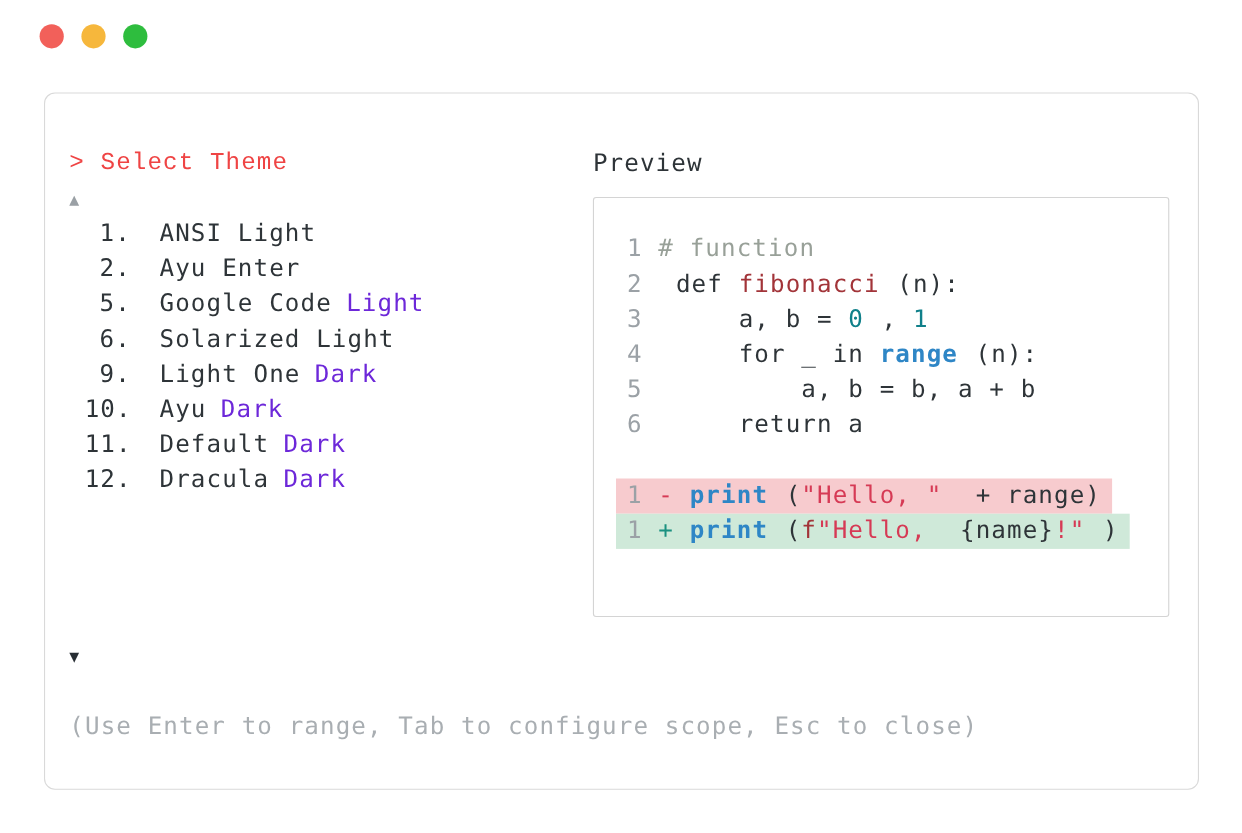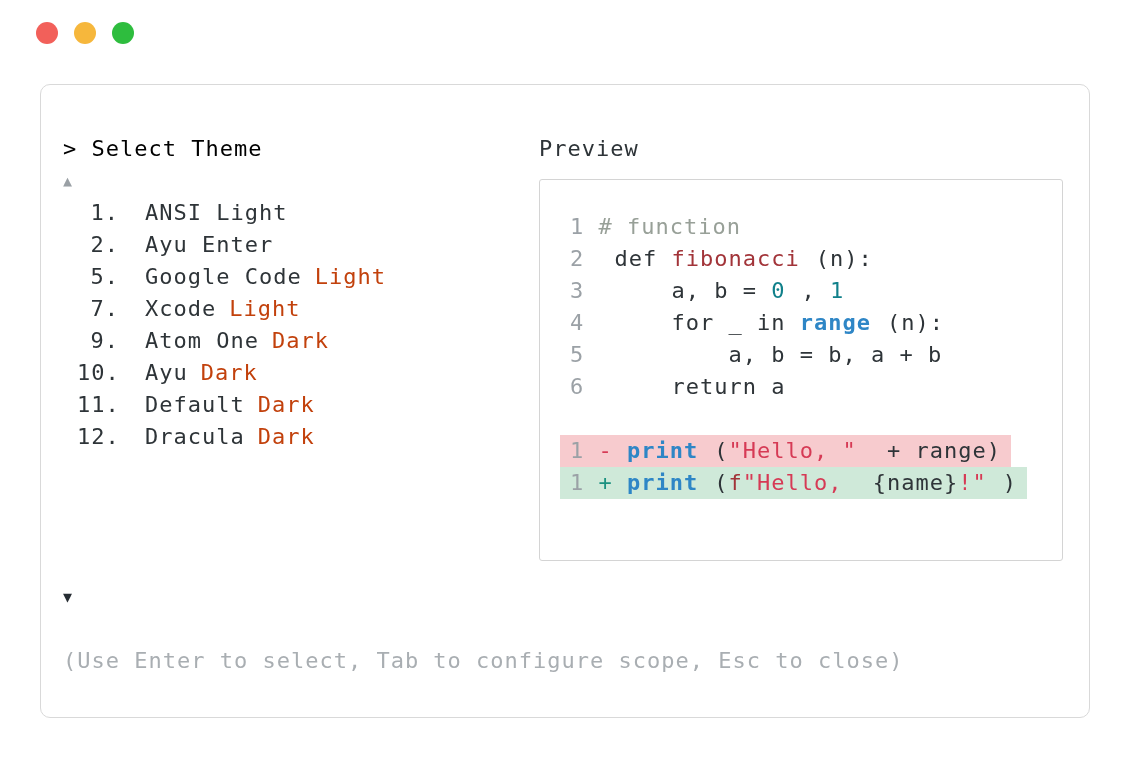--- a/index.html
+++ b/index.html
@@ -21,38 +21,39 @@
   .window {
     position:absolute; left:40px; top:84px; width:1050px; height:634px;
     border:1.5px solid #d9d9d9; border-radius:10px; box-sizing:border-box;
     background:#ffffff;
   }
 
   .mono22 { font-size:22px; letter-spacing:1px; line-height:32px; white-space:pre; }
 
   .prompt {
     position:absolute; left:22px; top:48px; height:32px;
-    color:#000000;
+    color:#ef4444;
+    font-family:Liberation Mono, monospace;
   }
   .arrow-up {
     position:absolute; left:22px; top:80px; height:32px; line-height:32px;
     font-size:15px; color:#9aa0a5;
   }
   .arrow-down {
     position:absolute; left:22px; top:496px; height:32px; line-height:32px;
     font-size:15px; color:#272d33;
   }
 
   .tlist { position:absolute; left:0; top:112px; width:480px; }
   .trow { height:32px; line-height:32px; padding-left:22px;
           font-size:22px; letter-spacing:1px; white-space:pre; color:#2e3438; }
   .trow .bullet { display:inline-block; width:14px; color:#10808a; font-size:19px; }
   .trow .num    { display:inline-block; width:42px; text-align:right; }
   .trow .name   { margin-left:26px; }
-  .trow .sfx    { margin-left:13px; color:#c2410c; }
+  .trow .sfx    { margin-left:13px; color:#6d28d9; }
   .trow.selected .num,
   .trow.selected .name { color:#10808a; }
 
   .help {
     position:absolute; left:22px; top:560px; height:32px;
     color:#a9aeb2;
   }
 
   
   .pv-title {
@@ -93,30 +94,30 @@
 <div class="window">
 
   <div class="prompt mono22">&gt; Select Theme</div>
 
   <div class="arrow-up">▲</div>
 
   <div class="tlist">
     <div class="trow"><span class="bullet"></span><span class="num">1.</span><span class="name">ANSI Light</span><span class="sfx"></span></div>
     <div class="trow"><span class="bullet"></span><span class="num">2.</span><span class="name">Ayu Enter</span><span class="sfx"></span></div>
     <div class="trow"><span class="bullet"></span><span class="num">5.</span><span class="name">Google Code</span><span class="sfx">Light</span></div>
-    <div class="trow"><span class="bullet"></span><span class="num">7.</span><span class="name">Xcode</span><span class="sfx">Light</span></div>
-    <div class="trow"><span class="bullet"></span><span class="num">9.</span><span class="name">Atom One</span><span class="sfx">Dark</span></div>
+    <div class="trow"><span class="bullet"></span><span class="num">6.</span><span class="name">Solarized Light</span><span class="sfx"></span></div>
+    <div class="trow"><span class="bullet"></span><span class="num">9.</span><span class="name">Light One</span><span class="sfx">Dark</span></div>
     <div class="trow"><span class="bullet"></span><span class="num">10.</span><span class="name">Ayu</span><span class="sfx">Dark</span></div>
     <div class="trow"><span class="bullet"></span><span class="num">11.</span><span class="name">Default</span><span class="sfx">Dark</span></div>
     <div class="trow"><span class="bullet"></span><span class="num">12.</span><span class="name">Dracula</span><span class="sfx">Dark</span></div>
   </div>
 
   <div class="arrow-down">▼</div>
 
-  <div class="help mono22">(Use Enter to select, Tab to configure scope, Esc to close)</div>
+  <div class="help mono22">(Use Enter to range, Tab to configure scope, Esc to close)</div>
 
   <div class="pv-title mono22">Preview</div>
 
   <div class="pv-box">
     <div class="cline"><span class="tk-n">1 </span><span class="tk-cm"># function</span></div>
     <div class="cline"><span class="tk-n">2 </span><span class="tk-t">def </span><span class="tk-dr">fibonacci</span><span class="tk-t">(n):</span></div>
     <div class="cline"><span class="tk-n">3 </span><span class="tk-t">    a, b = </span><span class="tk-num">0</span><span class="tk-t">, </span><span class="tk-num">1</span></div>
     <div class="cline"><span class="tk-n">4 </span><span class="tk-t">    for _ in </span><span class="tk-bl">range</span><span class="tk-t">(n):</span></div>
     <div class="cline"><span class="tk-n">5 </span><span class="tk-t">        a, b = b, a + b</span></div>
     <div class="cline"><span class="tk-n">6 </span><span class="tk-t">    return a</span></div>

